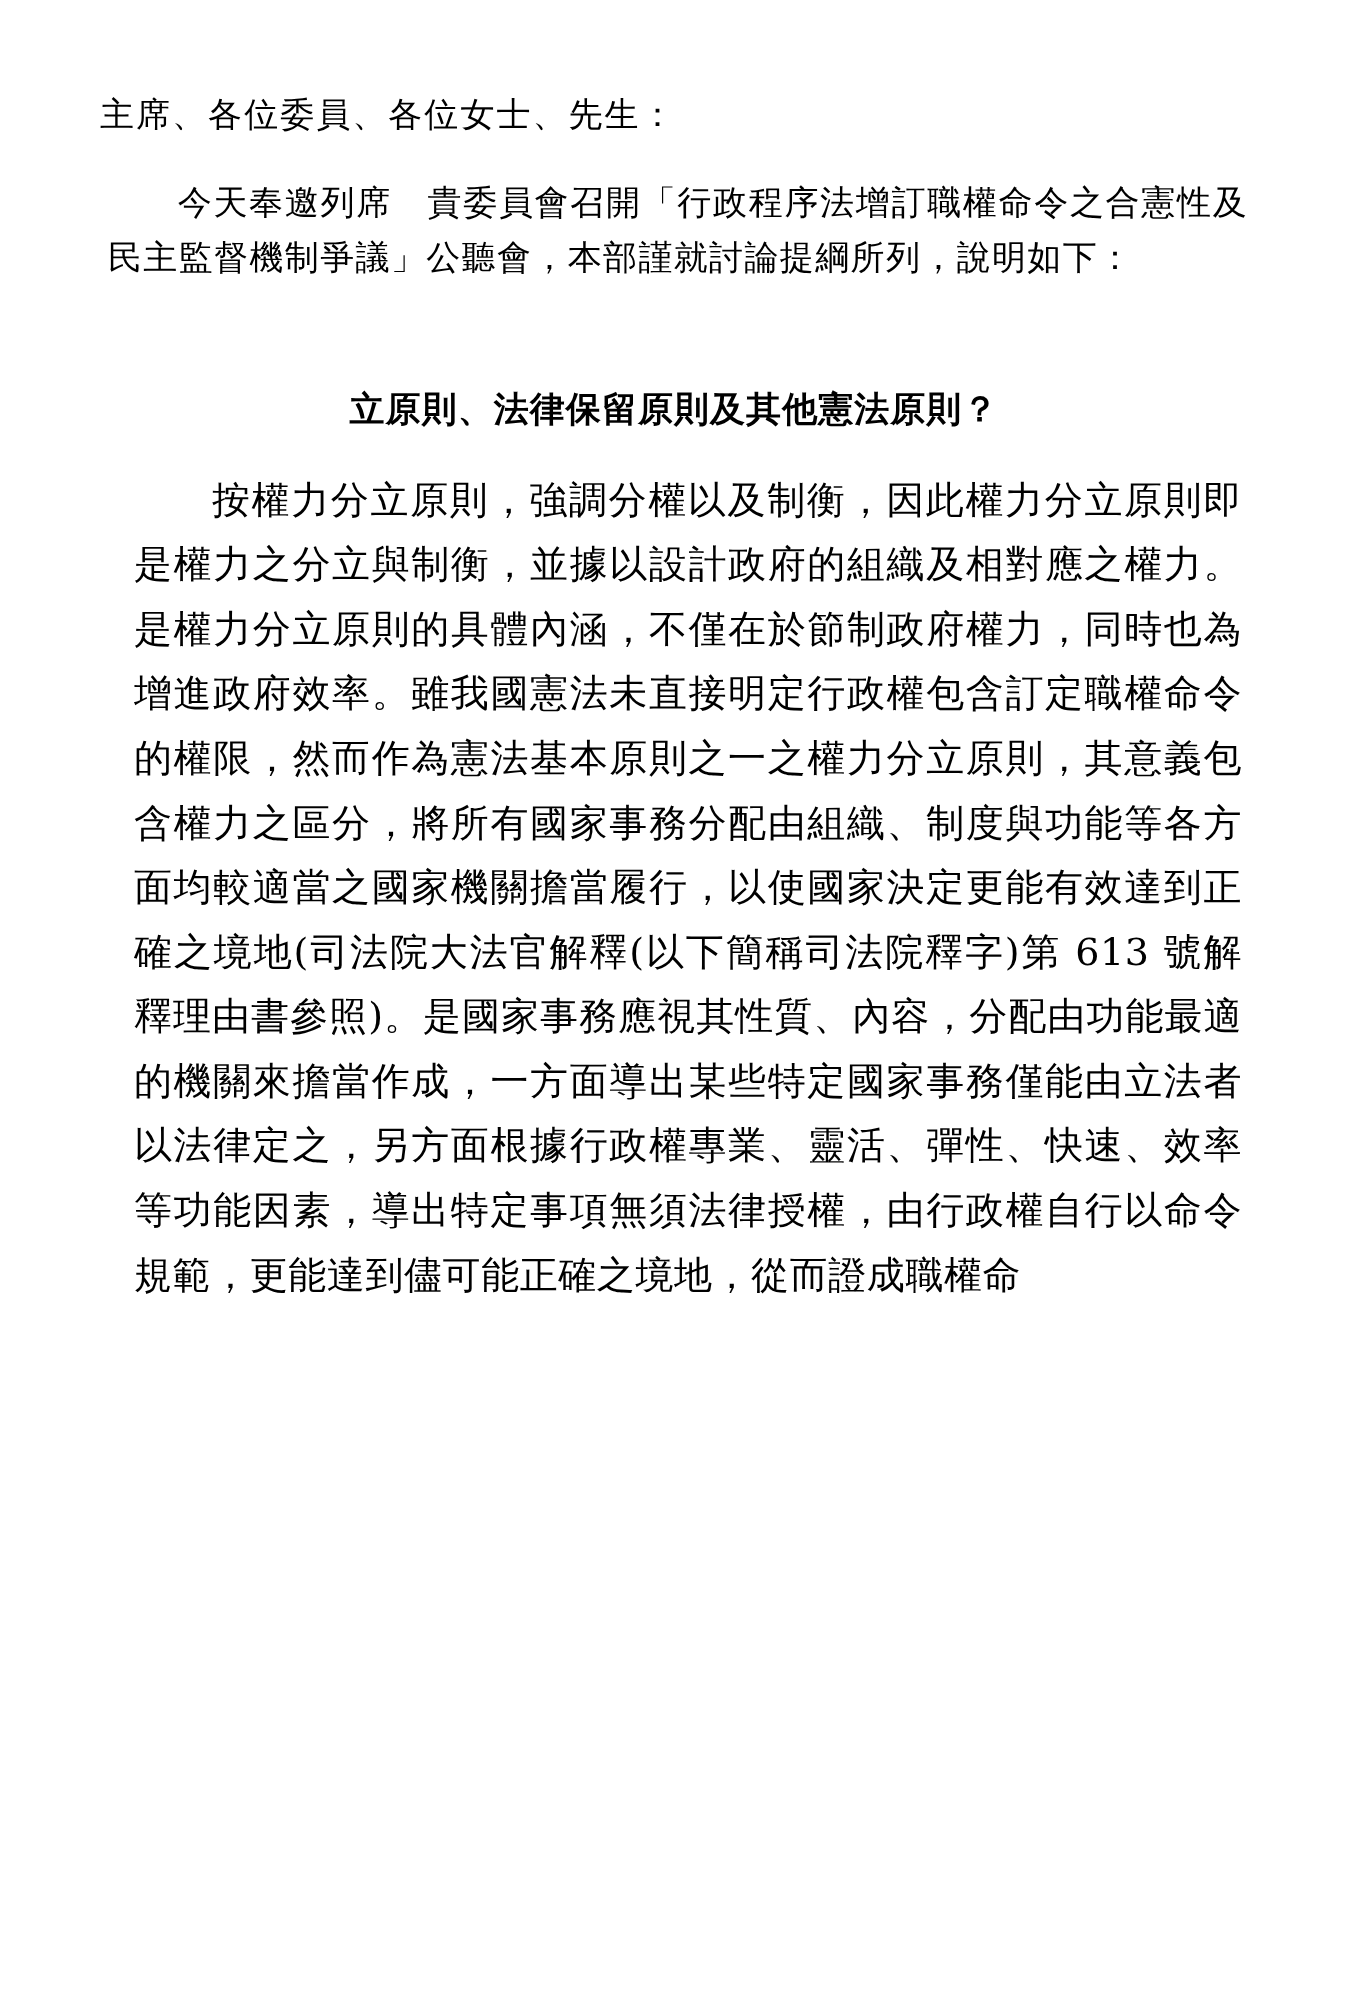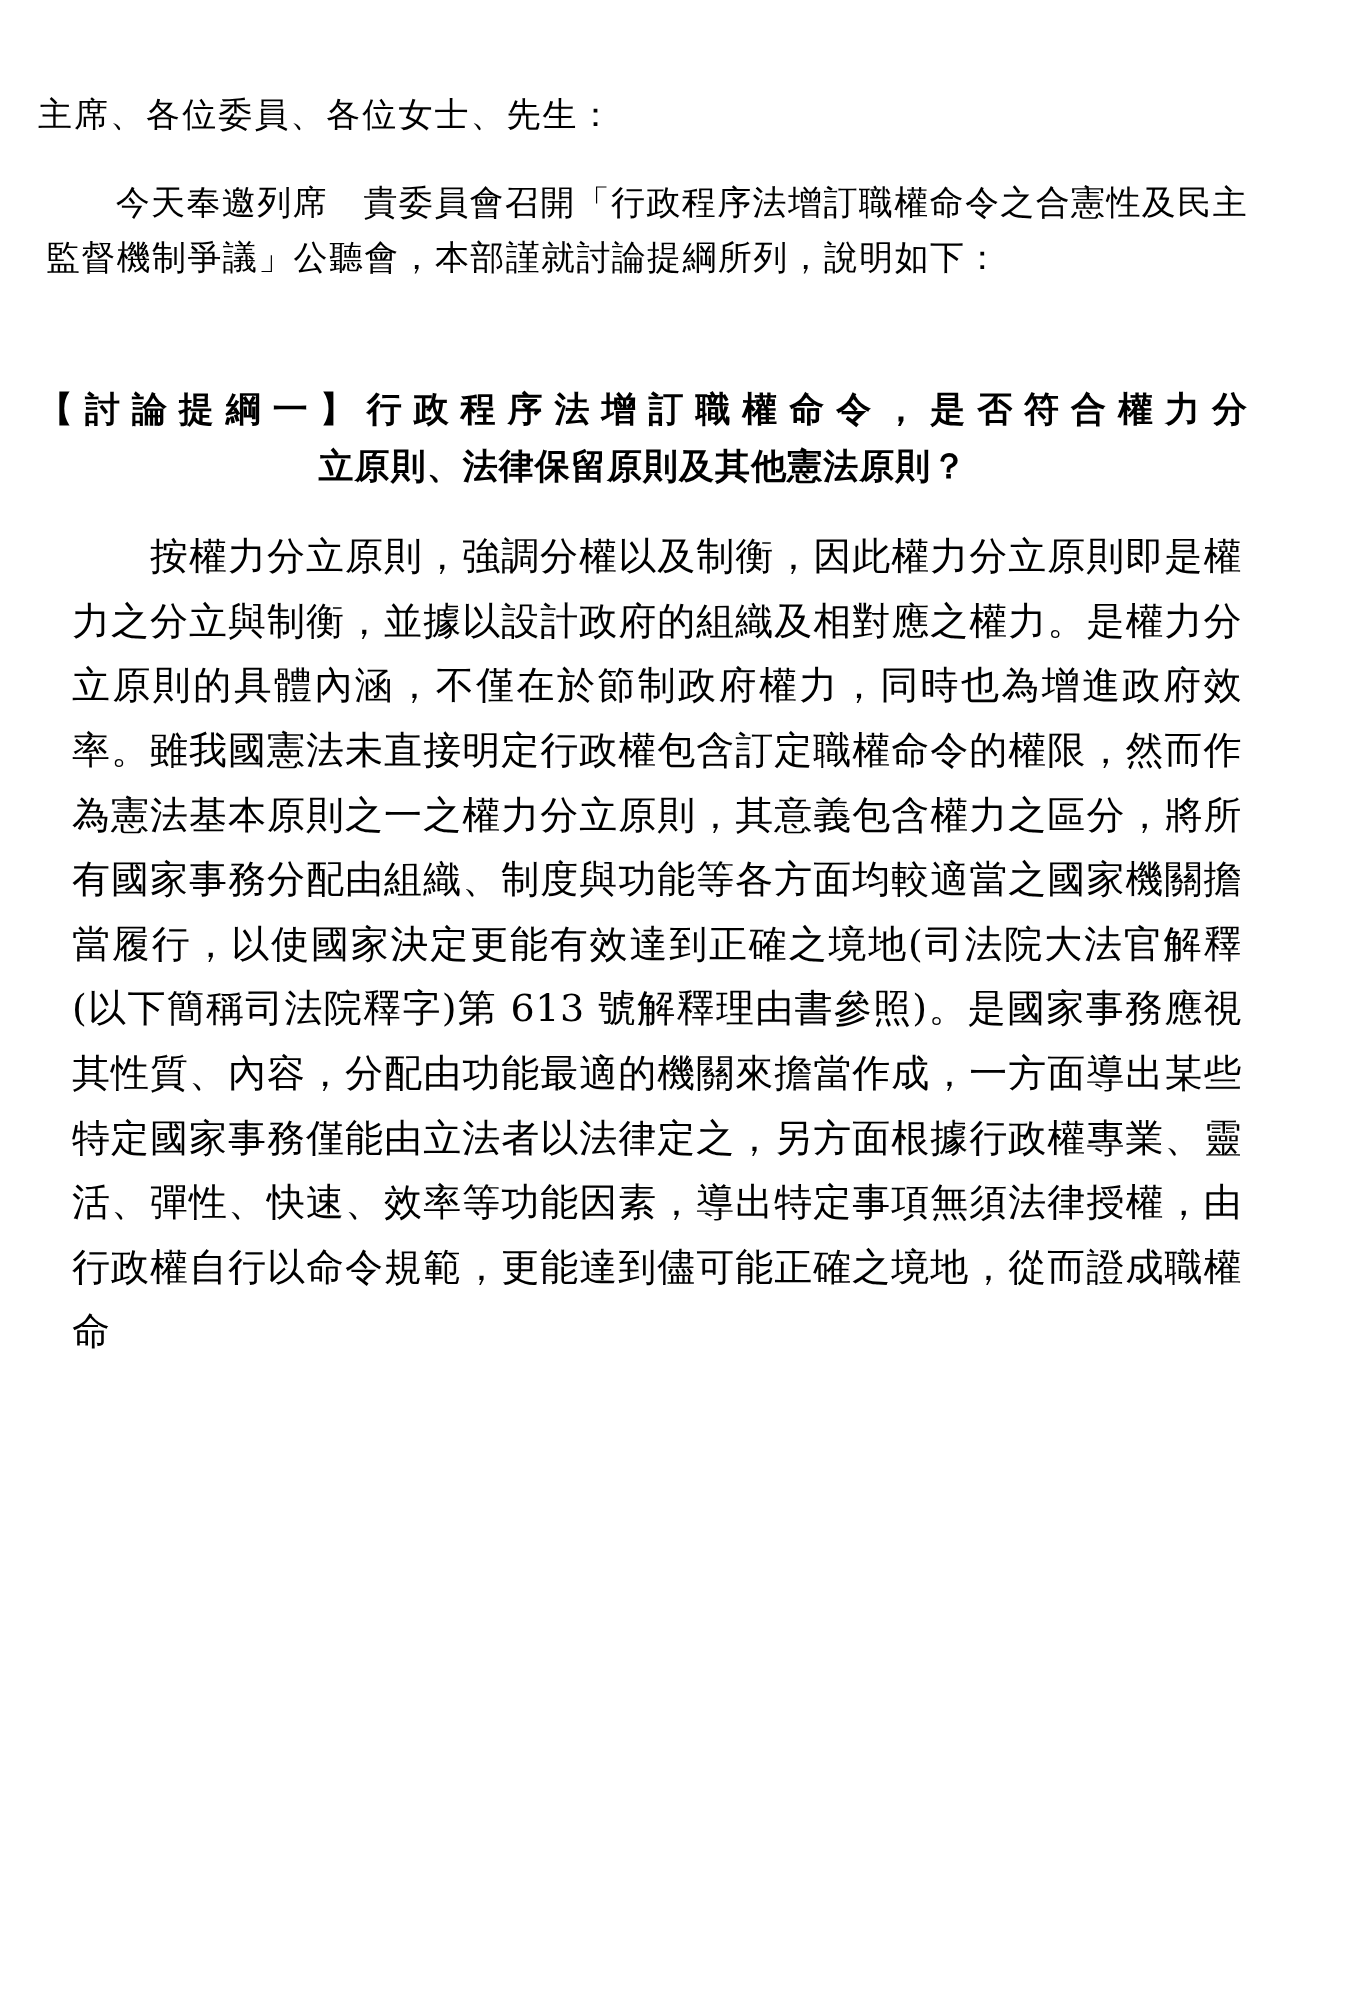--- a/index.html
+++ b/index.html
@@ -12,21 +12,21 @@
     height: 2003px;
     font-family: "DejaVu Serif", "Liberation Serif", serif;
     color: #000000;
     overflow: hidden;
   }
   .page {
     position: relative;
     width: 1348px;
     height: 2003px;
     box-sizing: border-box;
-    padding: 70px 100px 0 38px;
+    padding: 70px 100px 0 100px;
   }
   .salutation {
     font-size: 34px;
     line-height: 1.55;
     letter-spacing: 0.06em;
     margin: 18px 0 0 0;
     white-space: pre;
   }
   .para {
     font-size: 34px;
@@ -70,19 +70,18 @@
 </head>
 <body>
 
 <div class="page">
 
   <p class="salutation">主席、各位委員、各位女士、先生：</p>
 
   <p class="para">今天奉邀列席　貴委員會召開「行政程序法增訂職權命令之合憲性及民主監督機制爭議」公聽會，本部謹就討論提綱所列，說明如下：</p>
 
   <h2 class="heading">
-    <span class="line1">【討論提綱一】行政程序法增訂職權命令，是否符合權力分</span>
     <span class="line2">立原則、法律保留原則及其他憲法原則？</span>
   </h2>
 
   <p class="body-para">按權力分立原則，強調分權以及制衡，因此權力分立原則即是權力之分立與制衡，並據以設計政府的組織及相對應之權力。是權力分立原則的具體內涵，不僅在於節制政府權力，同時也為增進政府效率。雖我國憲法未直接明定行政權包含訂定職權命令的權限，然而作為憲法基本原則之一之權力分立原則，其意義包含權力之區分，將所有國家事務分配由組織、制度與功能等各方面均較適當之國家機關擔當履行，以使國家決定更能有效達到正確之境地(司法院大法官解釋(以下簡稱司法院釋字)第 613 號解釋理由書參照)。是國家事務應視其性質、內容，分配由功能最適的機關來擔當作成，一方面導出某些特定國家事務僅能由立法者以法律定之，另方面根據行政權專業、靈活、彈性、快速、效率等功能因素，導出特定事項無須法律授權，由行政權自行以命令規範，更能達到儘可能正確之境地，從而證成職權命</p>
 
 </div>
 
 </body></html>

